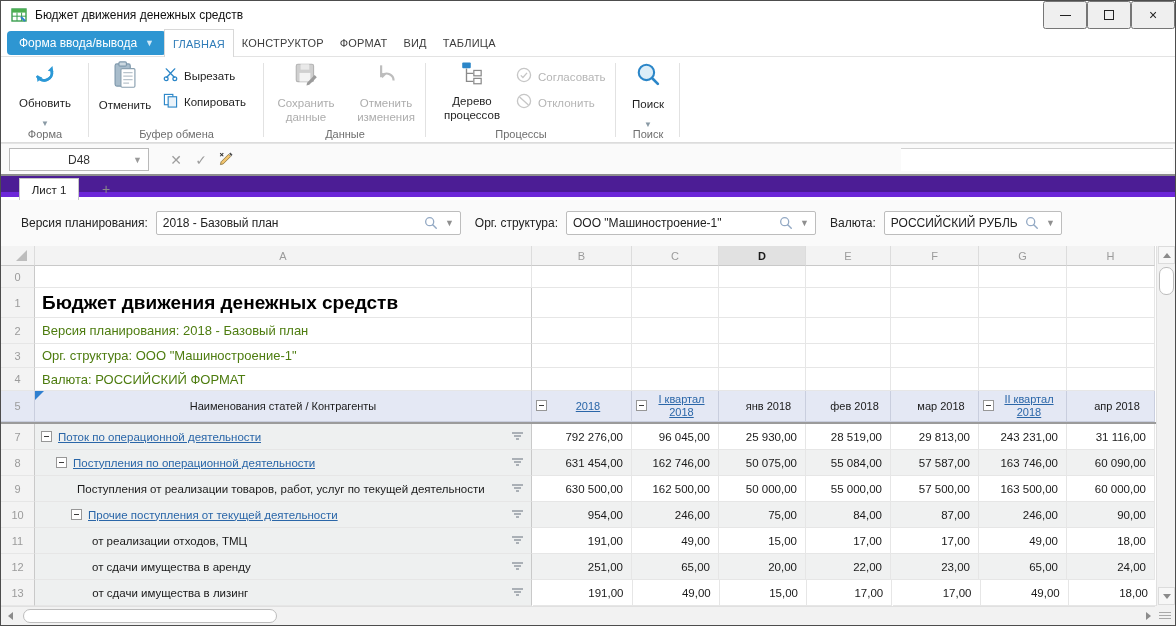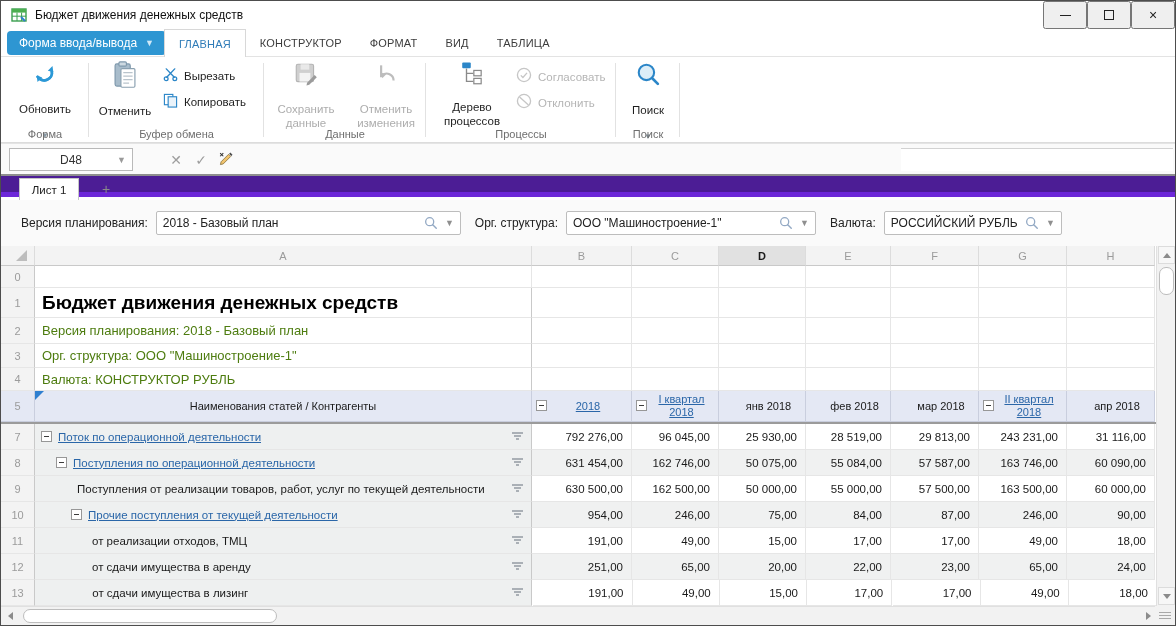--- a/index.html
+++ b/index.html
@@ -17,37 +17,37 @@
   .winbtn{width:44px;height:28px;display:flex;align-items:center;justify-content:center;color:#222;}
   .glyph-min{width:11px;height:1px;background:#222;display:block;}
   .glyph-max{width:10px;height:10px;border:1px solid #222;display:block;}
   .glyph-close{font-size:14px;line-height:1;}
   
   .tabrow{position:absolute;left:0;top:28px;right:0;height:28px;background:#fff;border-bottom:1px solid #e3e3e3;}
   .formio{position:absolute;left:6px;top:2px;height:24px;padding:0 12px;background:#2e96d2;color:#fff;
     border:none;border-radius:4px;font-size:12px;display:flex;align-items:center;gap:8px;font-family:inherit;}
   .formio .caret{font-size:9px;color:#cfe8f7;}
   .tabs{position:absolute;left:163px;top:0;height:28px;display:flex;}
-  .rtab{padding:0 14px;display:flex;align-items:center;font-size:11px;color:#3c3c3c;letter-spacing:.2px;}
+  .rtab{padding:0 8px;display:flex;align-items:center;font-size:11px;color:#3c3c3c;letter-spacing:.2px;}
   .rtab.active{color:#2f7cb8;background:#fff;border:1px solid #d8d8d8;border-bottom:1px solid #fff;margin-bottom:-1px;}
   
   .ribbon{position:absolute;left:0;top:56px;right:0;height:86px;background:#fff;border-bottom:1px solid #dcdcdc;}
   .rgroup{position:absolute;top:0;height:86px;}
   .rgroup .gsep{position:absolute;right:0;top:6px;bottom:6px;width:1px;background:#e2e2e2;}
   .glabel{position:absolute;left:0;right:0;bottom:3px;text-align:center;font-size:11px;color:#6e6e6e;}
-  .bigbtn{position:absolute;top:4px;width:76px;display:flex;flex-direction:column;align-items:center;gap:13px;background:none;border:none;font-family:inherit;}
+  .bigbtn{position:absolute;top:4px;width:76px;display:flex;flex-direction:column;align-items:center;gap:7px;background:none;border:none;font-family:inherit;}
   .bigbtn .blabel{font-size:11.5px;color:#1f1f1f;line-height:1.2;text-align:center;}
   .bigbtn.disabled .blabel{color:#adadad;}
   .bigbtn .caret{font-size:8px;color:#8a9aa5;margin-top:1px;}
   .smallbtn{position:absolute;display:flex;align-items:center;gap:6px;background:none;border:none;font-family:inherit;}
   .smallbtn .blabel{font-size:11.5px;color:#1f1f1f;}
   .smallbtn.disabled .blabel{color:#b5b5b5;}
   
   .formulabar{position:absolute;left:0;top:142px;right:0;height:31px;background:#fafafa;border-top:1px solid #e4e4e4;display:flex;align-items:center;}
-  .namebox{position:absolute;left:8px;top:4px;width:124px;height:23px;background:#fff;border:1px solid #b9b9b9;
+  .namebox{position:absolute;left:8px;top:4px;width:140px;height:23px;background:#fff;border:1px solid #b9b9b9;
     display:flex;align-items:center;justify-content:center;font-size:12px;color:#333;}
   .namebox .caret{position:absolute;right:6px;font-size:9px;color:#9a9a9a;}
   .fbtn{position:absolute;top:4px;width:24px;height:23px;display:flex;align-items:center;justify-content:center;background:none;border:none;font-size:14px;color:#9d9d9d;}
   .fx-input{position:absolute;left:228px;top:4px;width:665px;height:23px;background:#f6f6f6;border:1px solid #d9d9d9;
     display:flex;align-items:center;padding-left:7px;font-size:12px;color:#333;}
   .fx-extra{position:absolute;left:900px;top:4px;right:2px;height:23px;background:#fff;border-top:1px solid #d2d2d2;}
   .fbar-sep{position:absolute;left:0;top:173px;right:0;height:2px;background:#8e8e8e;}
   
   .sheettabs{position:absolute;left:0;top:175px;right:0;height:21px;background:#4c1d95;border-bottom:5px solid #6d28d9;}
   .stab{position:absolute;left:18px;top:2px;width:60px;height:22px;background:#fff;border:1px solid #c6c6c6;border-bottom:none;
@@ -384,21 +384,21 @@
         <div class="gcell " style="width: 100px;"></div>
         <div class="gcell " style="width: 87px;"></div>
         <div class="gcell " style="width: 87px;"></div>
         <div class="gcell " style="width: 85px;"></div>
         <div class="gcell " style="width: 88px;"></div>
         <div class="gcell " style="width: 88px;"></div>
         <div class="gcell " style="width: 88px;"></div>
       </div>
       <div class="grow " style="height: 23px;">
         <div class="gcell rownum" style="width: 34px;">4</div>
-        <div class="gcell cellA infoA" style="width: 497px;">Валюта: КОНСТРУКТОР РУБЛЬ</div>
+        <div class="gcell cellA infoA" style="width: 497px;">Валюта: РОССИЙСКИЙ ФОРМАТ</div>
         <div class="gcell " style="width: 100px;"></div>
         <div class="gcell " style="width: 87px;"></div>
         <div class="gcell " style="width: 87px;"></div>
         <div class="gcell " style="width: 85px;"></div>
         <div class="gcell " style="width: 88px;"></div>
         <div class="gcell " style="width: 88px;"></div>
         <div class="gcell " style="width: 88px;"></div>
       </div>
       <div class="grow hdr5" style="height: 31px;">
         <div class="gcell rownum" style="width: 34px;">5</div>

